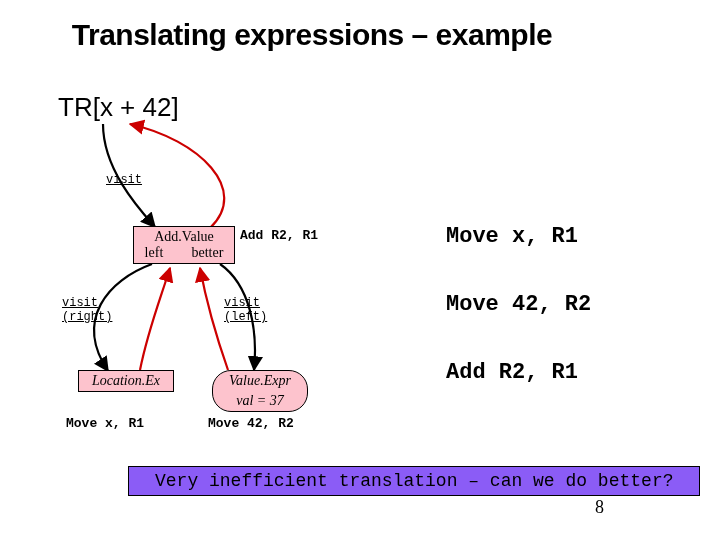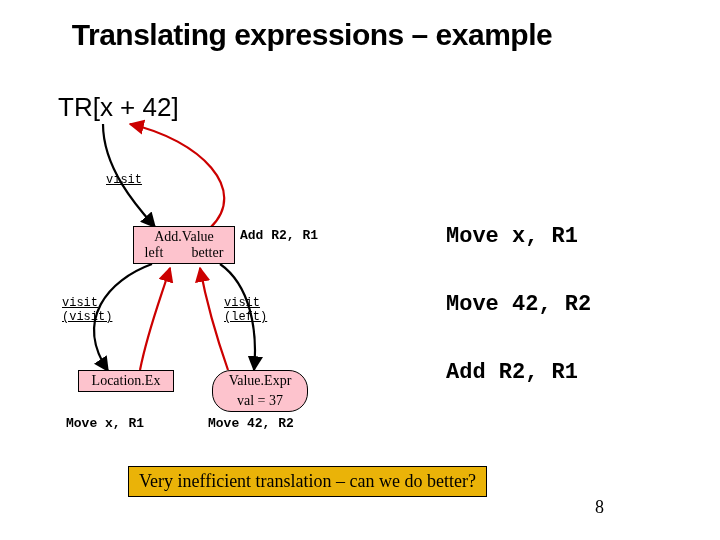--- a/index.html
+++ b/index.html
@@ -63,20 +63,21 @@
     padding: 0 2px 2px 2px;
     gap: 11px;
   }
   .small-node {
     width: 96px;
     font-size: 14px;
     line-height: 18px;
   }
   .small-node div {
     padding: 1px 2px;
+    font-style: italic;
   }
 
   .mono-label {
     position: absolute;
     font-family: "Courier New", monospace;
     font-size: 12px;
     white-space: nowrap;
     text-decoration: underline;
   }
   .mono-label-bold {
@@ -90,25 +91,25 @@
   .result-line {
     position: absolute;
     font-family: "Courier New", monospace;
     font-weight: 700;
     font-size: 22px;
     white-space: nowrap;
   }
 
   .highlight-box {
     position: absolute;
-    background: #eab308;
+    background: #8b5cf6;
     border: 1px solid #000;
-    font-family: Liberation Serif, serif;
+    font-family: Liberation Mono, monospace;
     font-size: 18px;
-    padding: 4px 10px;
+    padding: 4px 26px;
     white-space: nowrap;
   }
 
   .page-num {
     position: absolute;
     right: 20px;
     bottom: 22px;
     font-family: "Times New Roman", serif;
     font-size: 18px;
   }
@@ -142,21 +143,21 @@
 
     <path d="M 228 370 C 214 330, 206 300, 200 268" stroke="#cc0000" stroke-width="2.2" fill="none" marker-end="url(#arr-red)"></path>
 
     <path d="M 210 228 C 250 190, 200 140, 130 124" stroke="#cc0000" stroke-width="2.2" fill="none" marker-end="url(#arr-red)"></path>
   </svg>
 
   <div class="mono-label" style="left:106px; top:173px;">visit</div>
 
   <div class="mono-label" style="left:62px; top:296px; text-align:left;">
     <span>visit</span><br>
-    <span>(visit)</span>
+    <span>(right)</span>
   </div>
 
   <div class="mono-label" style="left:224px; top:296px;">
     <span>visit</span><br>
     <span>(left)</span>
   </div>
 
   <div class="node pink-box big-node" style="left:133px; top:226px;">
     <div class="nhead">Add.Value</div>
     <div class="nsub">

